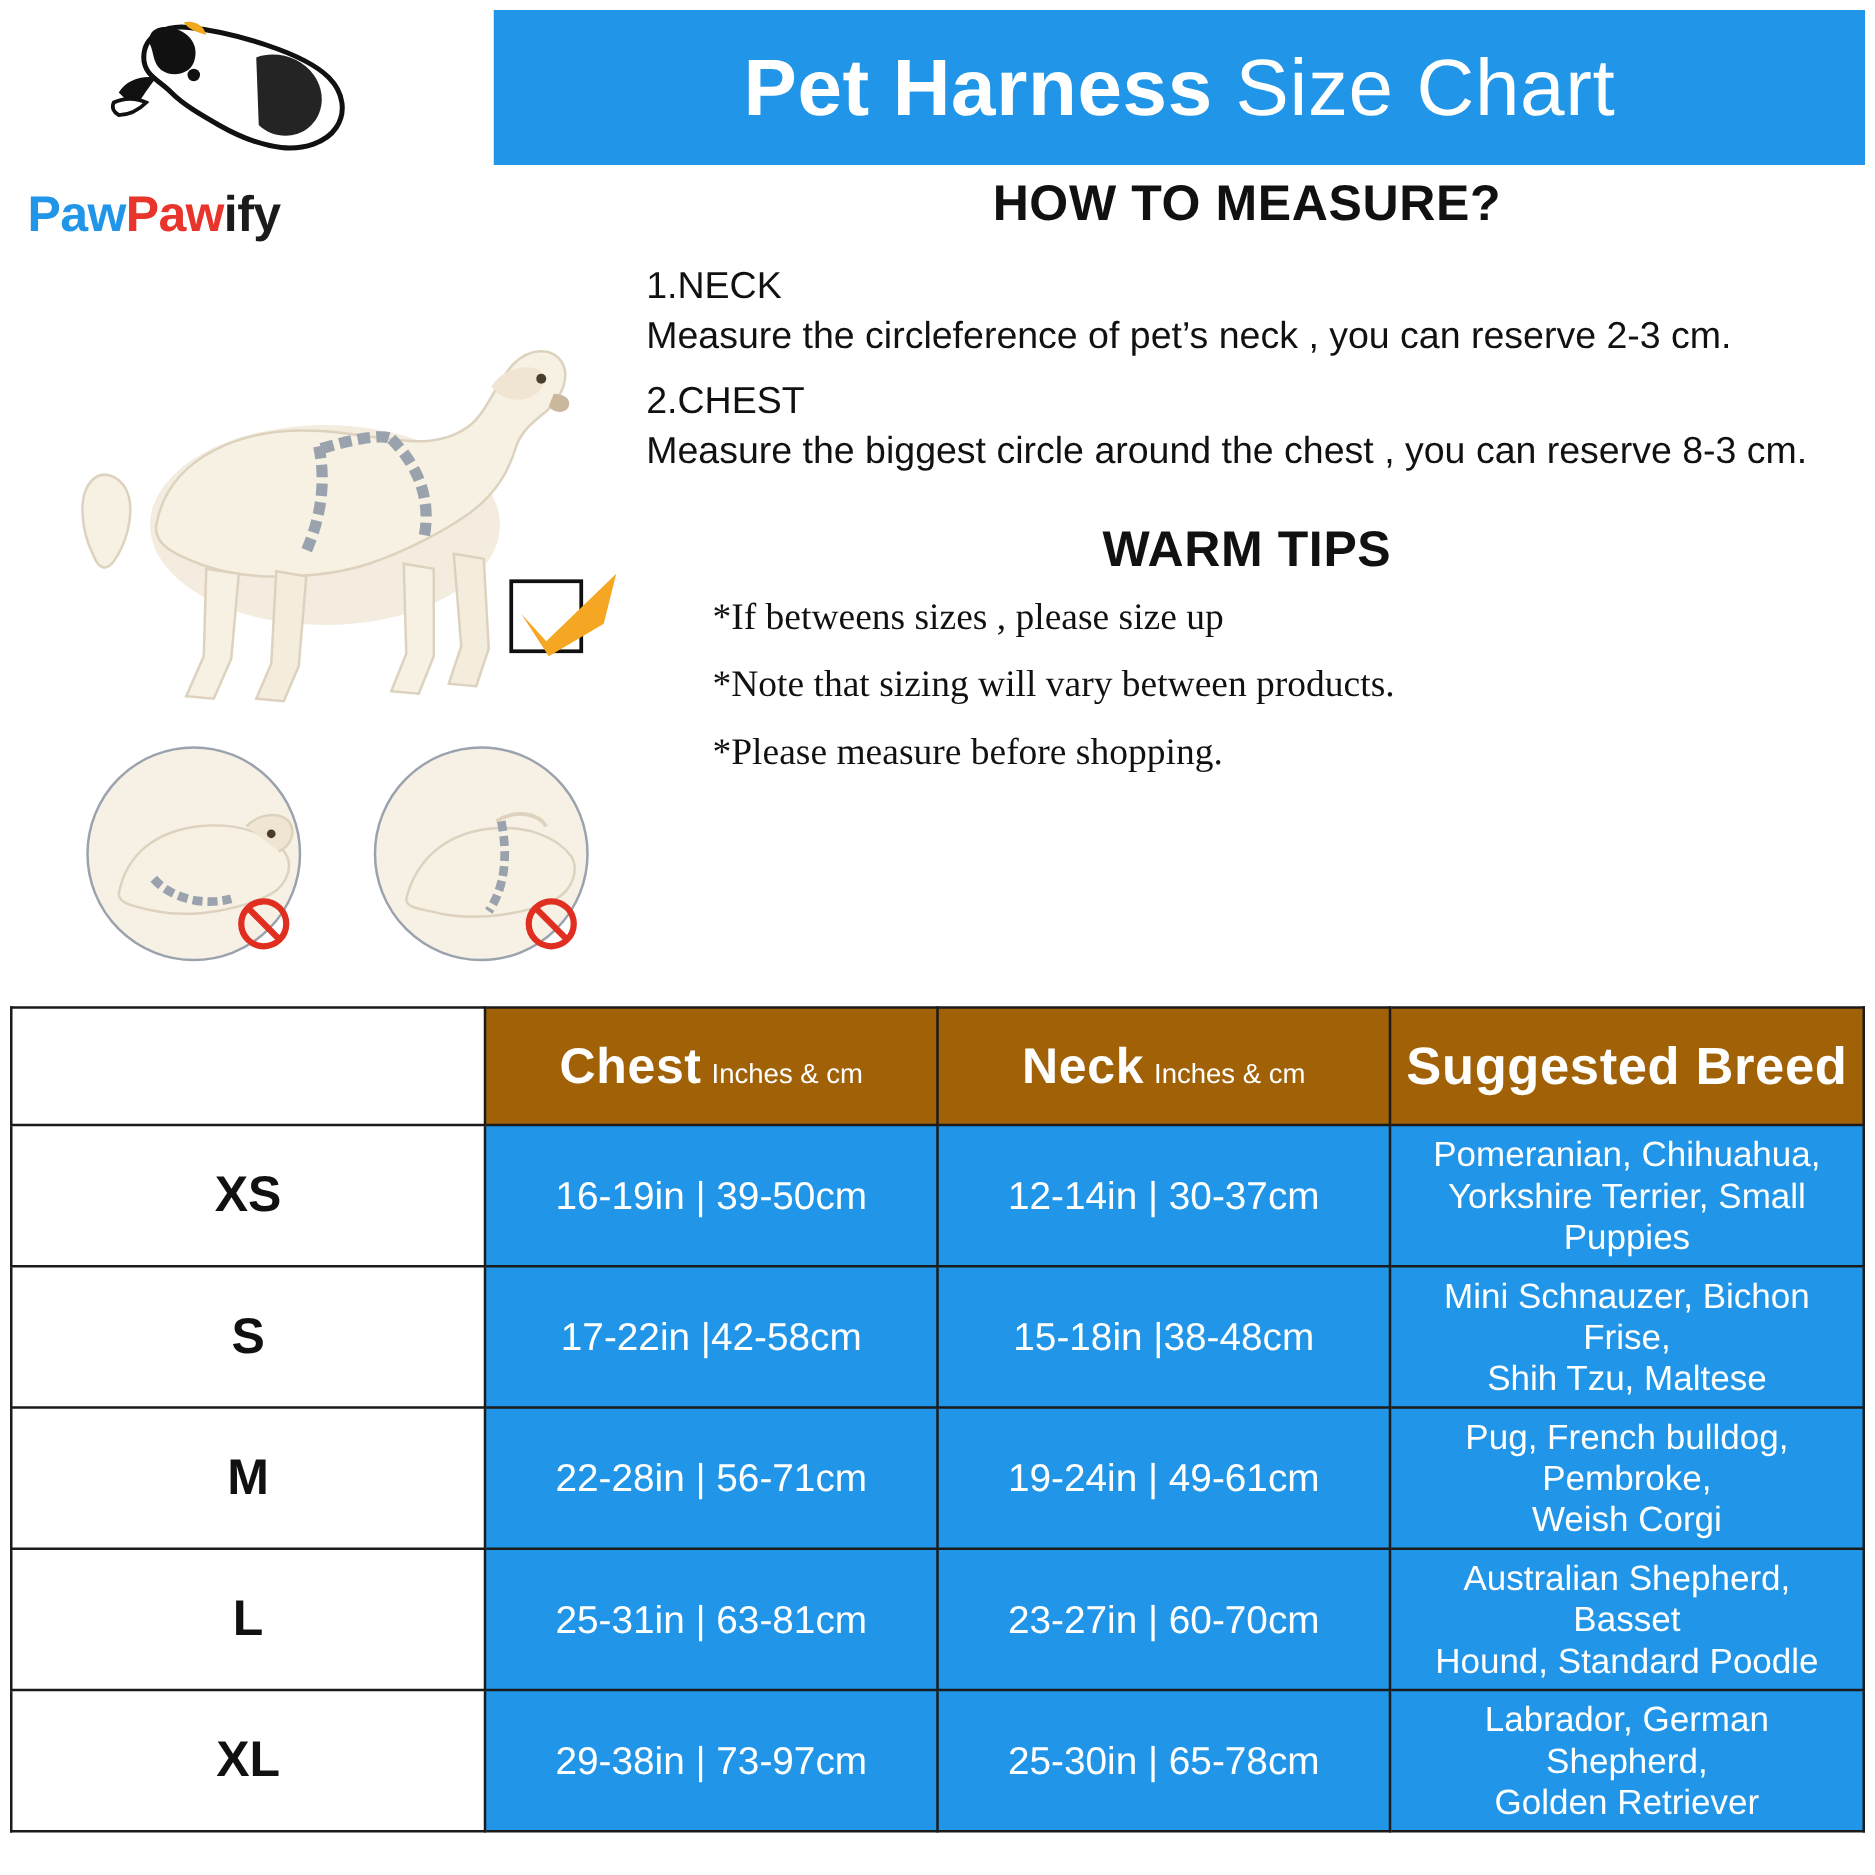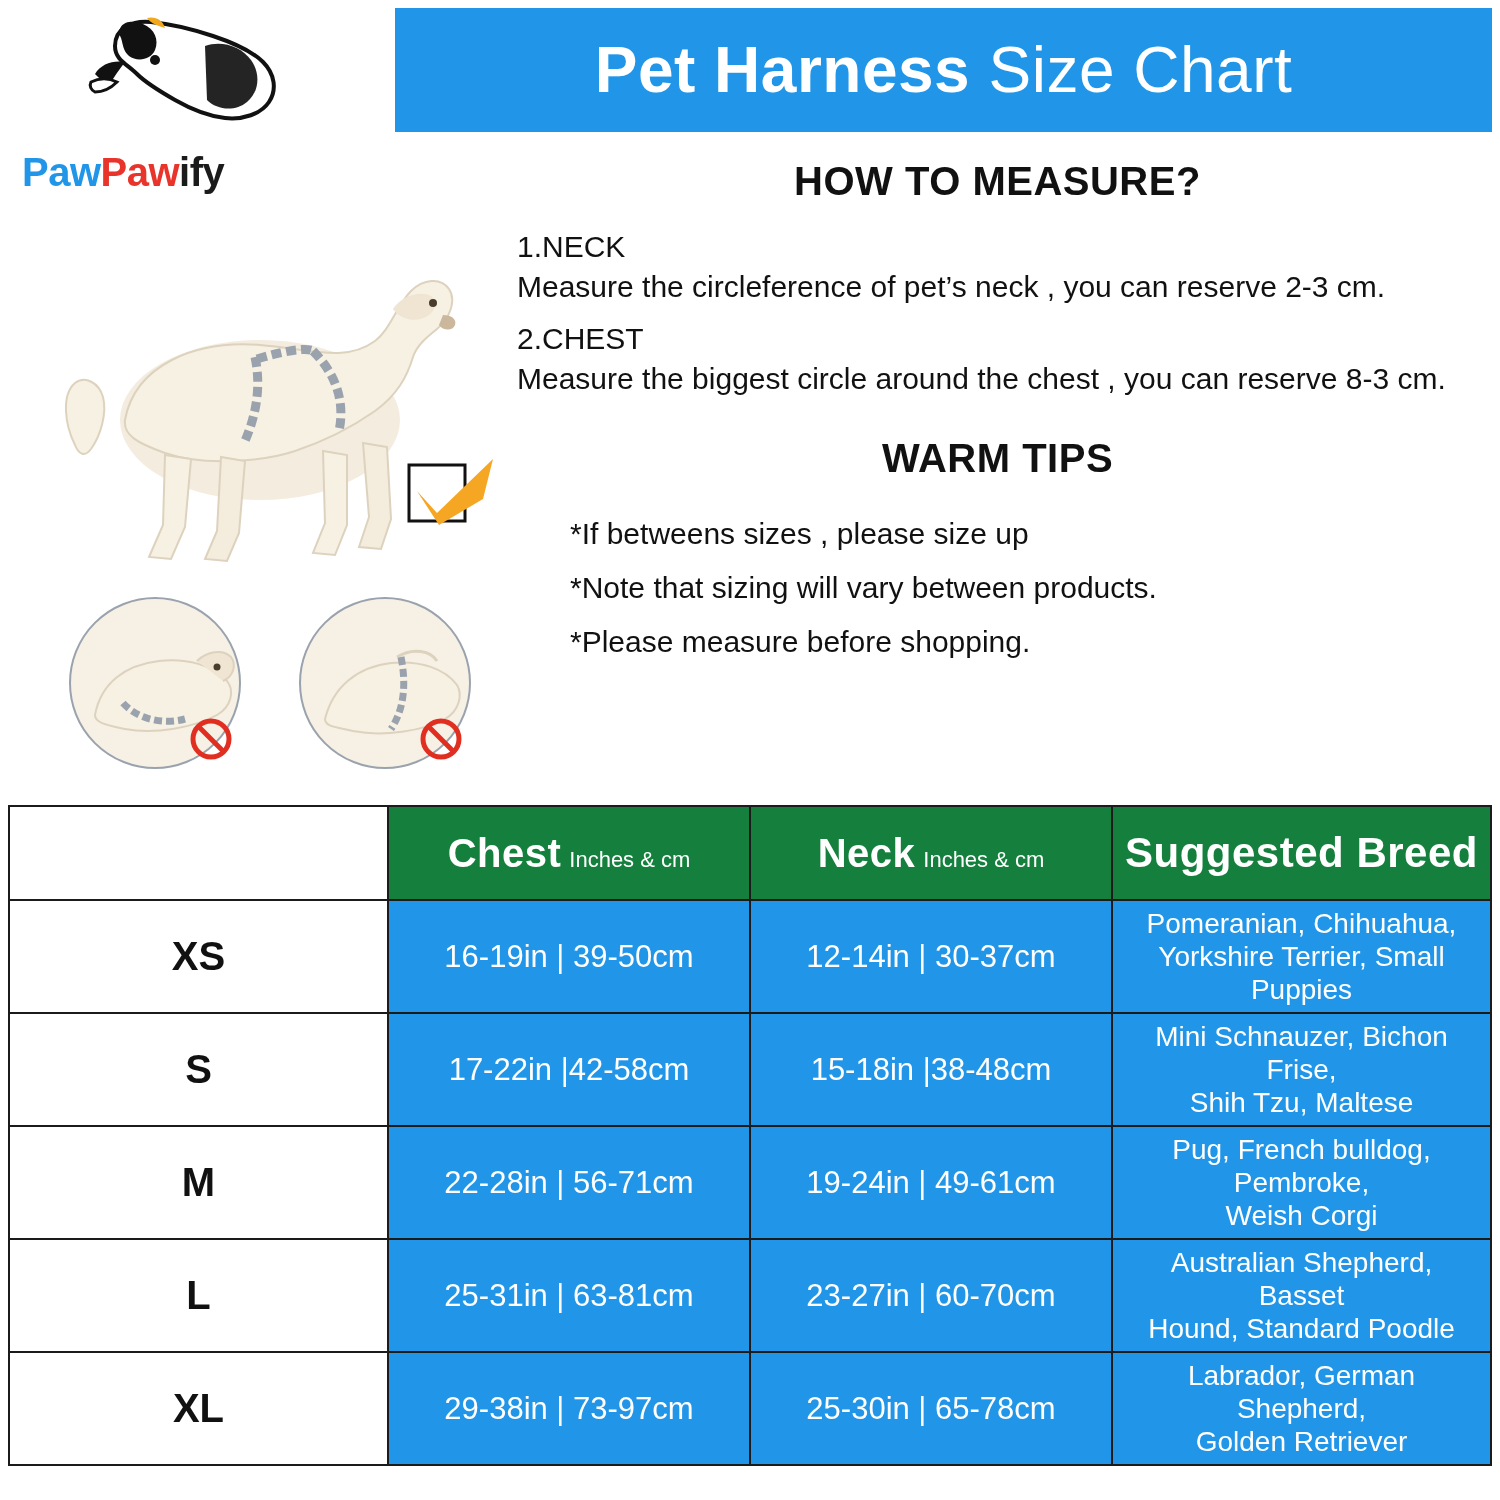--- a/index.html
+++ b/index.html
@@ -69,21 +69,21 @@
     letter-spacing: -0.5px;
   }
   .logo-text .paw1 { color: #2196e8; }
   .logo-text .paw2 { color: #e8342a; }
   .logo-text .rest { color: #1b1b1b; }
 
   
   .right-col {
     position: absolute;
     left: 505px;
-    top: 159px;
+    top: 141px;
     width: 985px;
   }
   .section-heading {
     text-align: center;
     font-size: 40px;
     font-weight: bold;
     letter-spacing: 0.5px;
     color: #111;
   }
   .howto-list {
@@ -102,22 +102,23 @@
     white-space: nowrap;
   }
   .warm-heading {
     margin-top: 40px;
     text-align: center;
     font-size: 40px;
     font-weight: bold;
     letter-spacing: 0.5px;
   }
   .tips {
-    margin-top: 36px;
+    margin-top: 14px;
     padding-left: 65px;
+    font-family: Liberation Serif, serif;
   }
   .tip {
     font-size: 30px;
     margin-bottom: 20px;
     color: #111;
   }
 
   
   .dog-main {
     position: absolute;
@@ -152,21 +153,21 @@
     border-collapse: collapse;
     width: 100%;
     table-layout: fixed;
   }
   table.size-chart td, table.size-chart th {
     border: 2px solid #1b1b1b;
     text-align: center;
     vertical-align: middle;
   }
   th.head-cell {
-    background: #15803d;
+    background: #a16207;
     color: #ffffff;
     height: 92px;
     padding: 0 10px;
   }
   th.head-blank {
     background: #ffffff;
     border-left: none;
     border-top: none;
     border-right: 2px solid #1b1b1b;
   }

